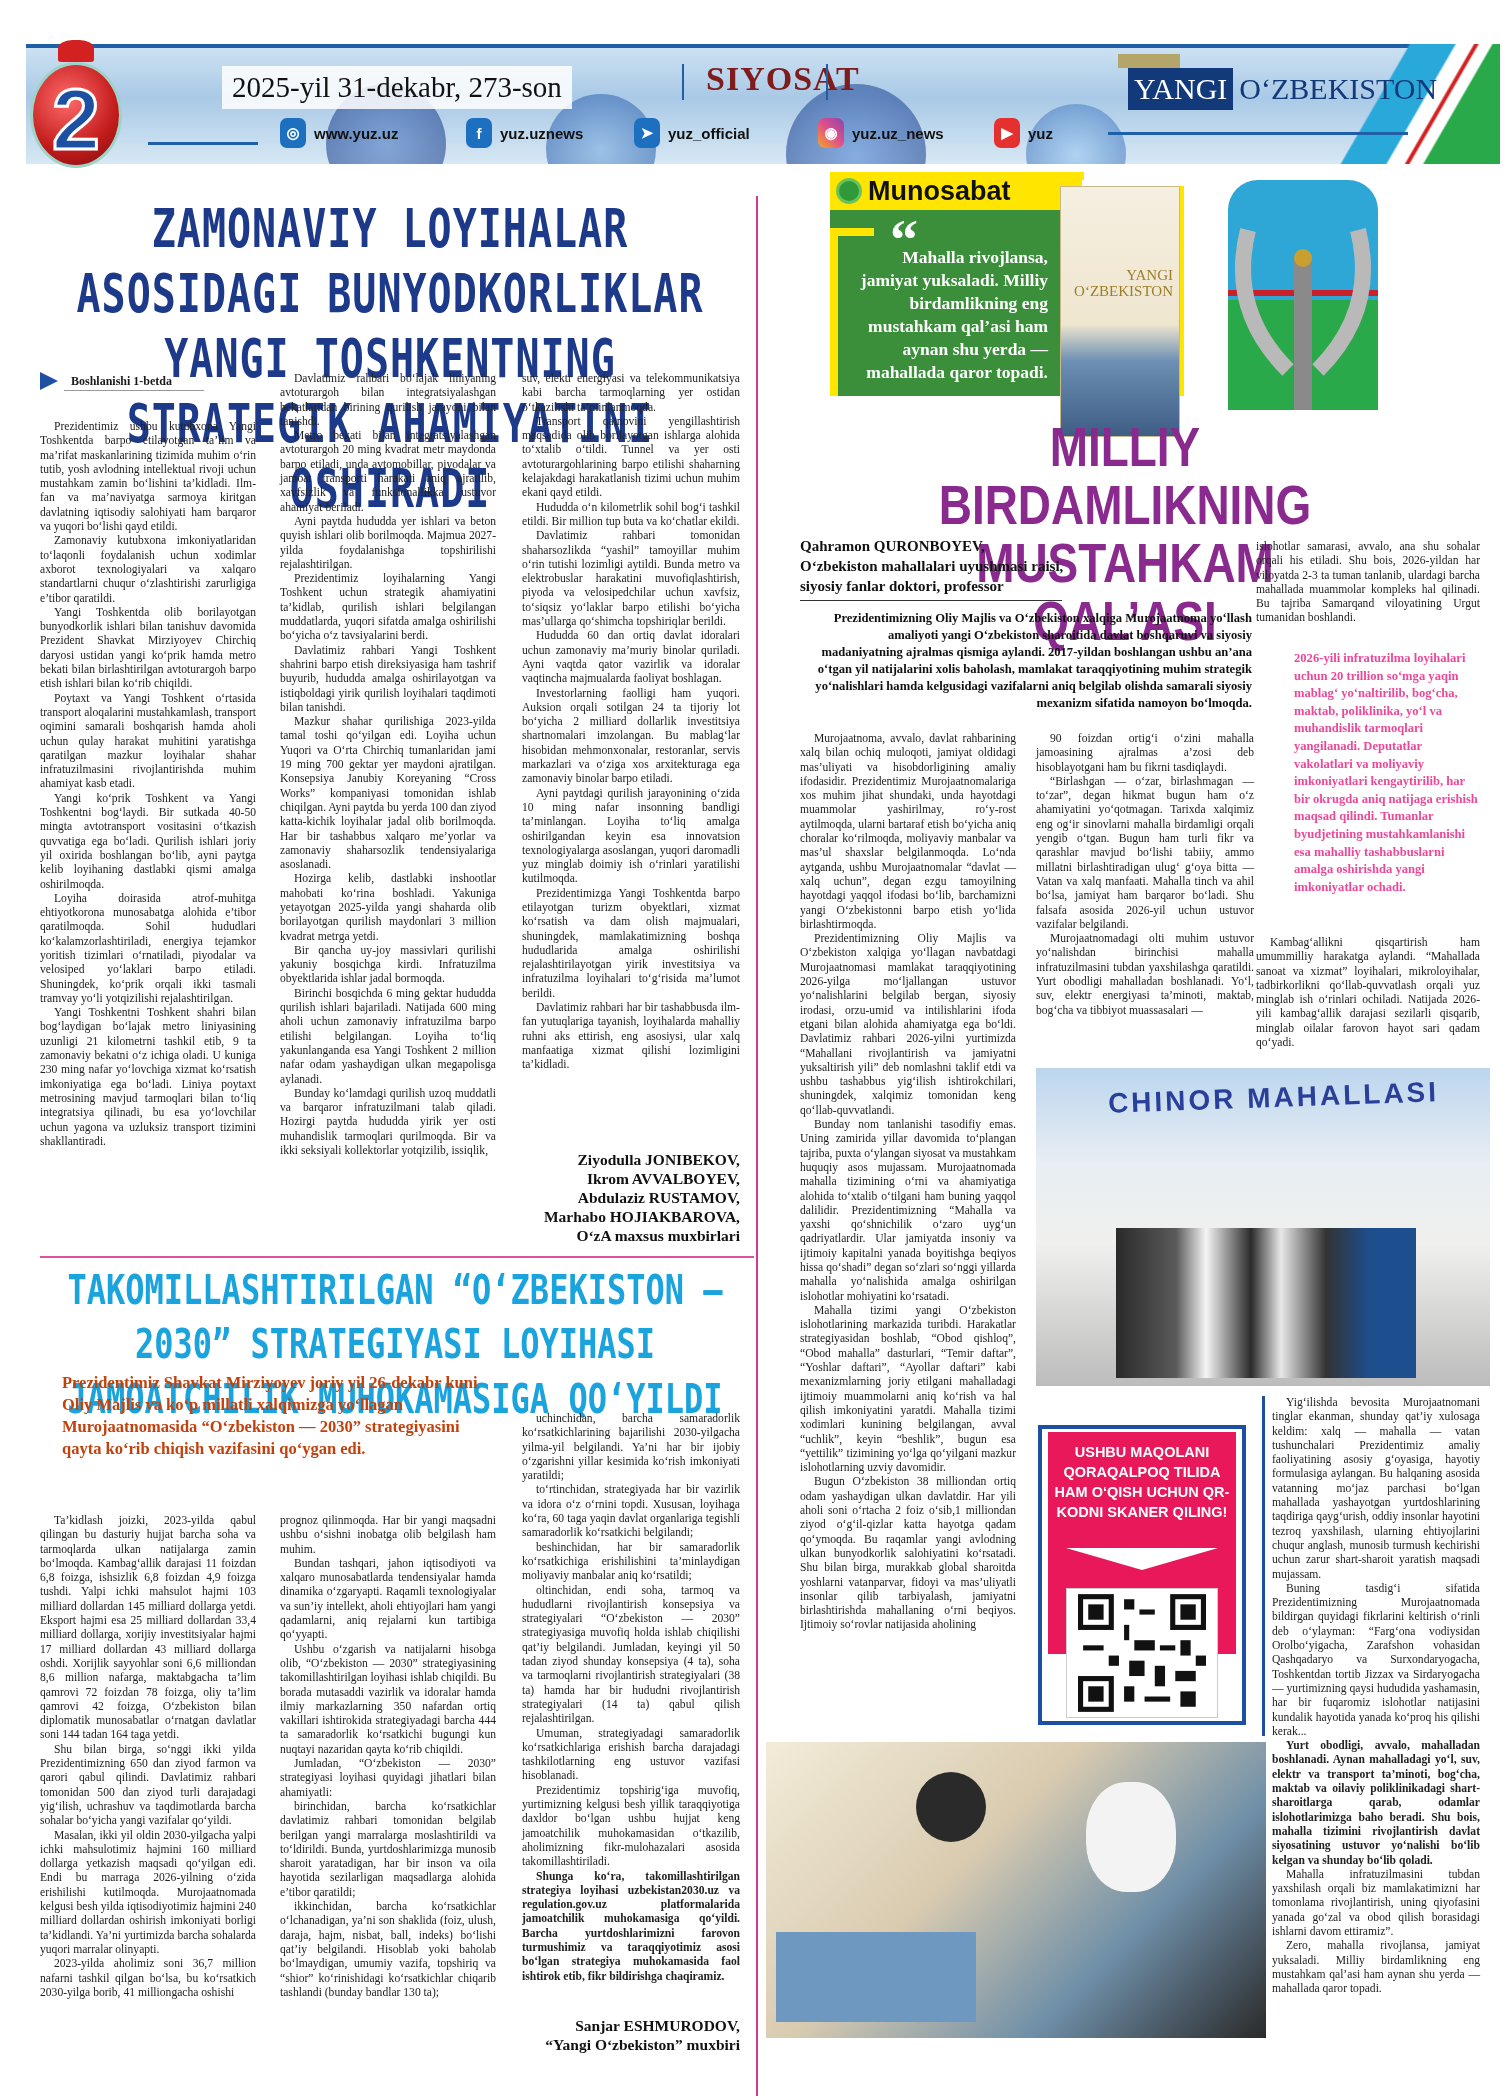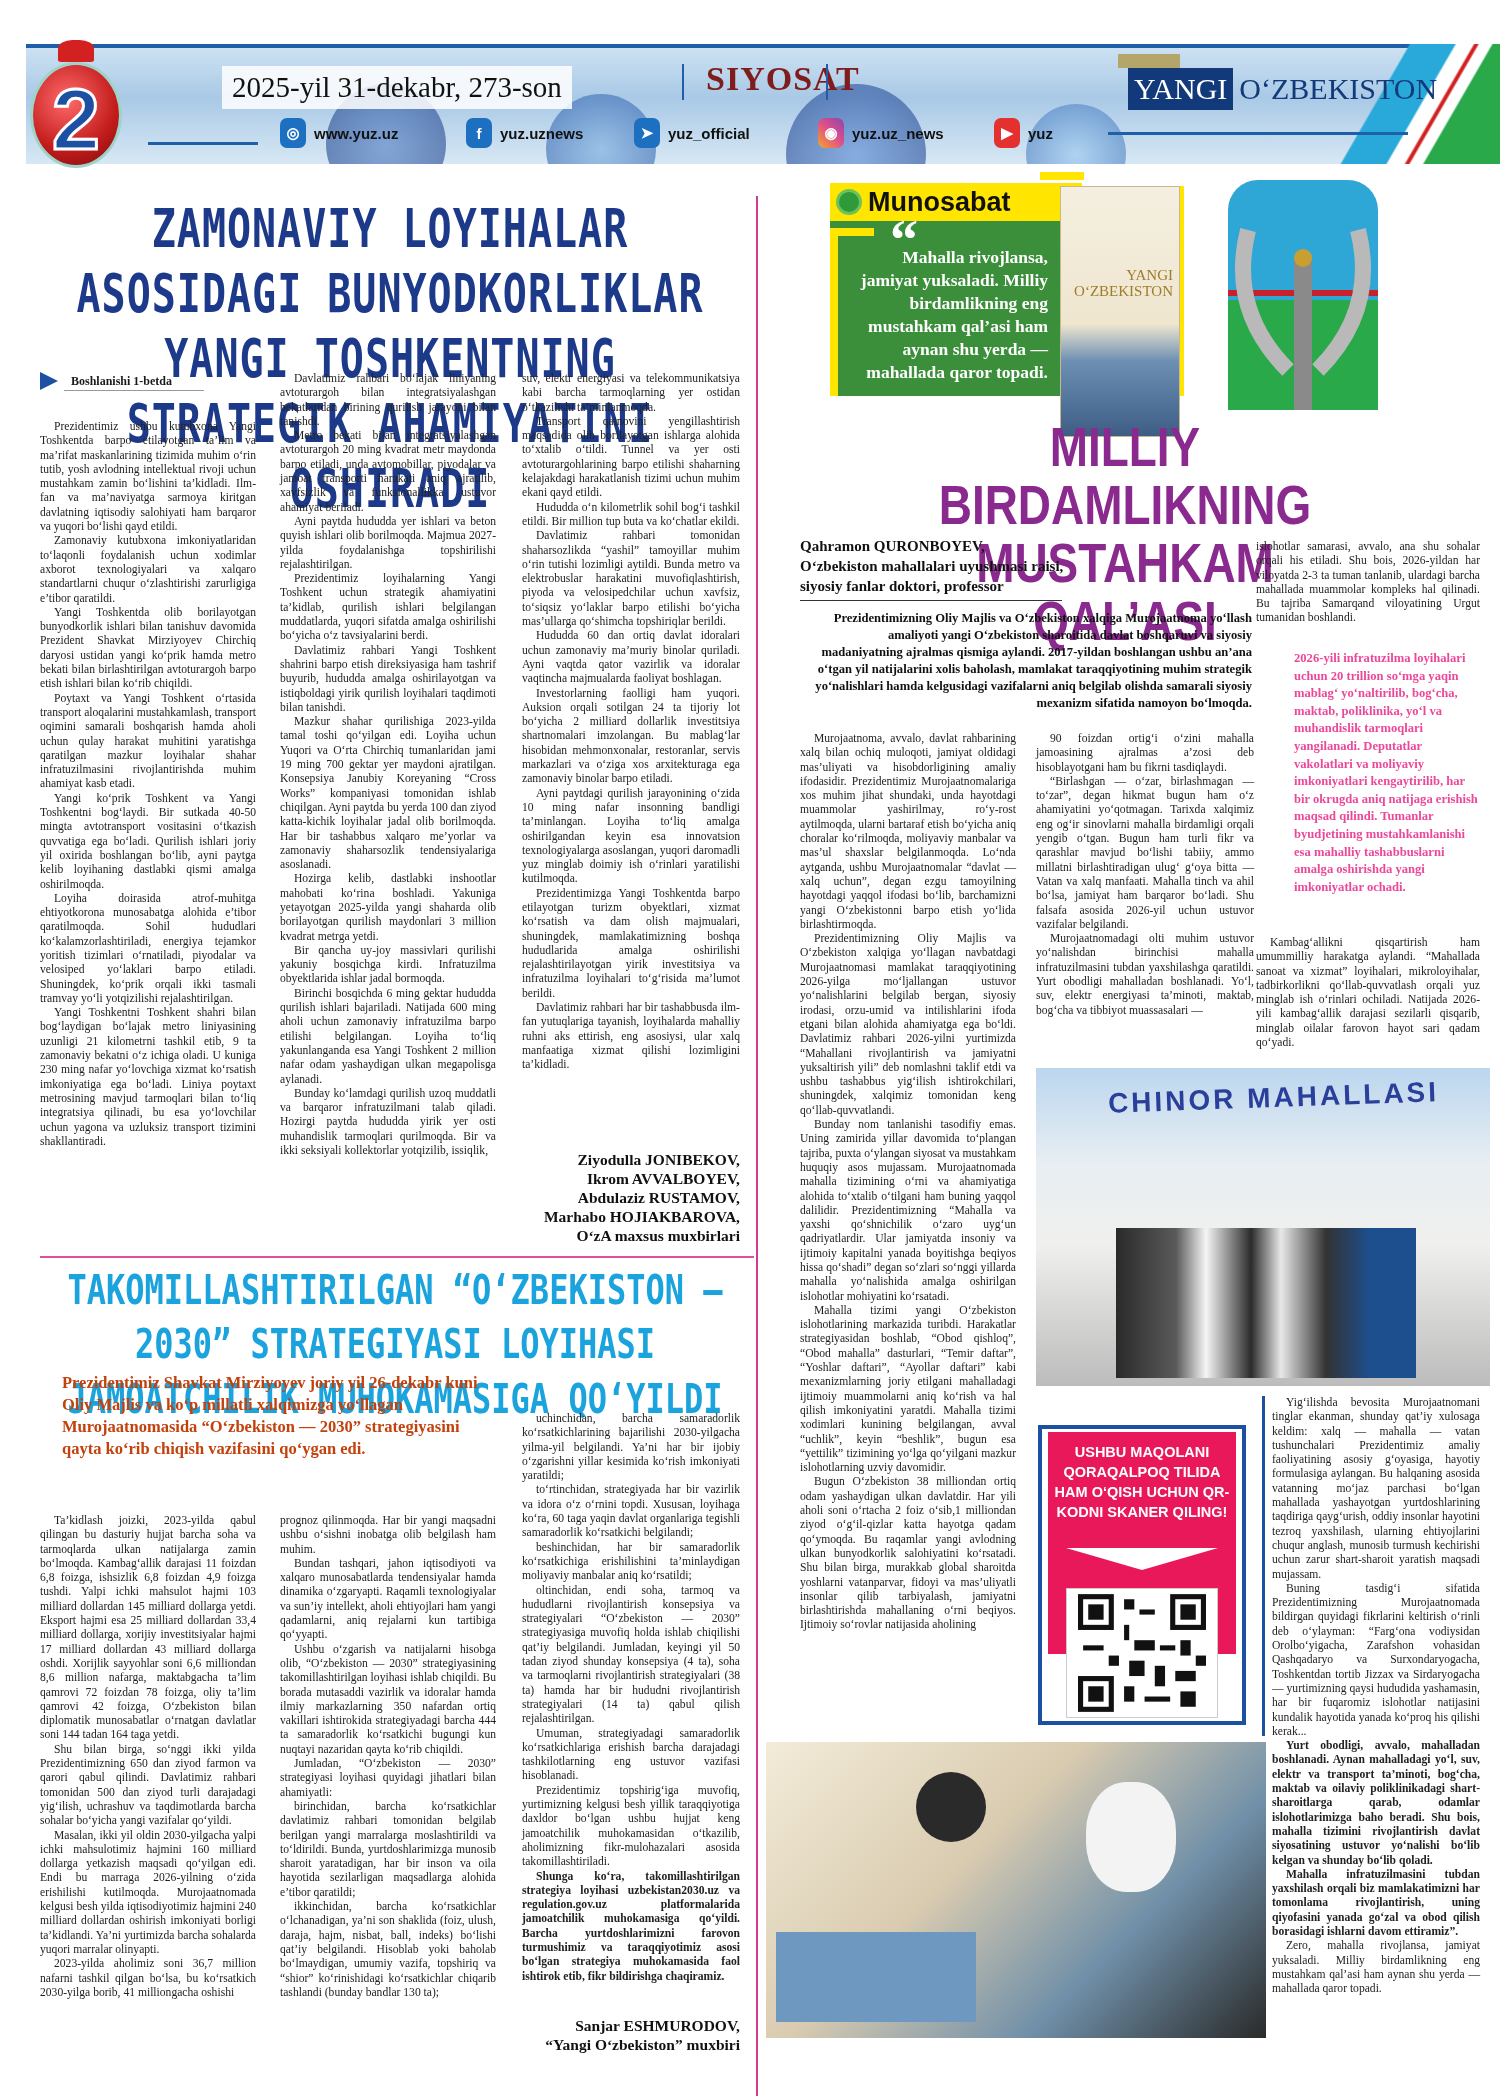--- a/index.html
+++ b/index.html
@@ -17,21 +17,21 @@
 .sep{width:2px;height:36px;background:#1f5fa8}
 .siyosat{left:706px;top:60px;font:bold 34px "Liberation Serif",serif;color:#7f1d1d;letter-spacing:1px}
 .social{top:118px;display:flex;align-items:center;gap:8px;font:bold 15px "Liberation Sans",sans-serif;color:#111}
 .sicon{width:26px;height:30px;border-radius:7px;display:flex;align-items:center;justify-content:center;color:#fff;font:bold 15px "Liberation Sans",sans-serif}
 .hline{height:3px;background:#1f5fa8}
 .logo{left:1128px;top:68px;display:flex;align-items:stretch}
 .logo .y{background:#123a7a;color:#fff;font-size:30px;padding:4px 6px;position:relative}
 .logo .y:before{content:"";position:absolute;left:-10px;top:-14px;width:62px;height:14px;background:#b4a56a}
 .logo .o{color:#123a7a;font-size:30px;padding:4px 6px}
 
-.mun{left:830px;top:183px;width:252px;height:38px;background:#ffe500;display:flex;align-items:center;gap:6px;padding-left:6px;font:bold 27px "Liberation Sans",sans-serif;color:#111}
+.mun{left:830px;top:172px;width:252px;height:38px;background:#ffe500;display:flex;align-items:center;gap:6px;padding-left:6px;font:bold 27px "Liberation Sans",sans-serif;color:#111}
 .mun .leaf{width:26px;height:26px;border-radius:50%;background:#2f9a3a;border:3px solid #6cc35a}
 .green{left:830px;top:210px;width:232px;height:186px;background:#3b8f3a}
 .yb1{left:830px;top:228px;width:44px;height:8px;background:#ffe500}
 .yb2{left:830px;top:228px;width:8px;height:168px;background:#ffe500}
 .quote{left:890px;top:208px;font:bold 56px "Liberation Serif",serif;color:#fff}
 .qtext{left:842px;top:246px;width:206px;text-align:right;font:bold 17.5px/23px "Liberation Serif",serif;color:#fff}
 .book{left:1060px;top:186px;width:120px;height:251px;background:linear-gradient(180deg,#f4efe0 0%,#efe6cf 55%,#6c8fb3 70%,#3e5d85 100%);border:1px solid #c9b98a}
 .book .t{position:absolute;right:6px;top:80px;text-align:right;font:15px "Liberation Serif",serif;color:#9c7d2a;line-height:16px}
 .bookframe{left:1040px;top:172px;width:44px;height:8px;background:#ffe500}
 .bookframe2{left:1176px;top:186px;width:8px;height:210px;background:#ffe500}
@@ -244,21 +244,21 @@
     <rect x="11" y="19" width="2" height="3" fill="#111"></rect>
   <rect x="15" y="21" width="5" height="1" fill="#111"></rect>
     <rect x="22" y="20" width="3" height="3" fill="#111"></rect>
     <rect x="25" y="13" width="2" height="2" fill="#111"></rect>
 </svg>
 
 <div class="abs col" style="left:1272px;top:1396px;width:208px">
   <p>Yig‘ilishda bevosita Murojaatnomani tinglar ekanman, shunday qat’iy xulosaga keldim: xalq — mahalla — vatan tushunchalari Prezidentimiz amaliy faoliyatining asosiy g‘oyasiga, hayotiy formulasiga aylangan. Bu halqaning asosida vatanning mo‘jaz parchasi bo‘lgan mahallada yashayotgan yurtdoshlarining taqdiriga qayg‘urish, oddiy insonlar hayotini tezroq yaxshilash, ularning ehtiyojlarini chuqur anglash, munosib turmush kechirishi uchun zarur shart-sharoit yaratish maqsadi mujassam.</p>
   <p>Buning tasdig‘i sifatida Prezidentimizning Murojaatnomada bildirgan quyidagi fikrlarini keltirish o‘rinli deb o‘ylayman: “Farg‘ona vodiysidan Orolbo‘yigacha, Zarafshon vohasidan Qashqadaryo va Surxondaryogacha, Toshkentdan tortib Jizzax va Sirdaryogacha — yurtimizning qaysi hududida yashamasin, har bir fuqaromiz islohotlar natijasini kundalik hayotida yanada ko‘proq his qilishi kerak...</p>
   <p style="font-weight:bold">Yurt obodligi, avvalo, mahalladan boshlanadi. Aynan mahalladagi yo‘l, suv, elektr va transport ta’minoti, bog‘cha, maktab va oilaviy poliklinikadagi shart-sharoitlarga qarab, odamlar islohotlarimizga baho beradi. Shu bois, mahalla tizimini rivojlantirish davlat siyosatining ustuvor yo‘nalishi bo‘lib kelgan va shunday bo‘lib qoladi.</p>
-  <p style="font-weight:bold">Mahalla infratuzilmasini tubdan yaxshilash orqali biz mamlakatimizni har tomonlama rivojlantirish, uning qiyofasini yanada go‘zal va obod qilish borasidagi ishlarni davom ettiramiz”.</p>
+  <p style="font-weight:normal">Mahalla infratuzilmasini tubdan yaxshilash orqali biz mamlakatimizni har tomonlama rivojlantirish, uning qiyofasini yanada go‘zal va obod qilish borasidagi ishlarni davom ettiramiz”.</p>
   <p>Zero, mahalla rivojlansa, jamiyat yuksaladi. Milliy birdamlikning eng mustahkam qal’asi ham aynan shu yerda — mahallada qaror topadi.</p>
 </div>
 <div class="abs" style="left:1262px;top:1396px;width:3px;height:340px;background:#1d4fa3"></div>
 
 <div class="abs photo2">
   <div class="abs" style="left:150px;top:30px;width:70px;height:70px;border-radius:50%;background:#2a2a2a"></div>
   <div class="abs" style="left:320px;top:40px;width:90px;height:110px;border-radius:45%;background:#f3f3f3"></div>
   <div class="abs" style="left:10px;top:190px;width:200px;height:90px;background:#6f98c0"></div>
 </div>
 

